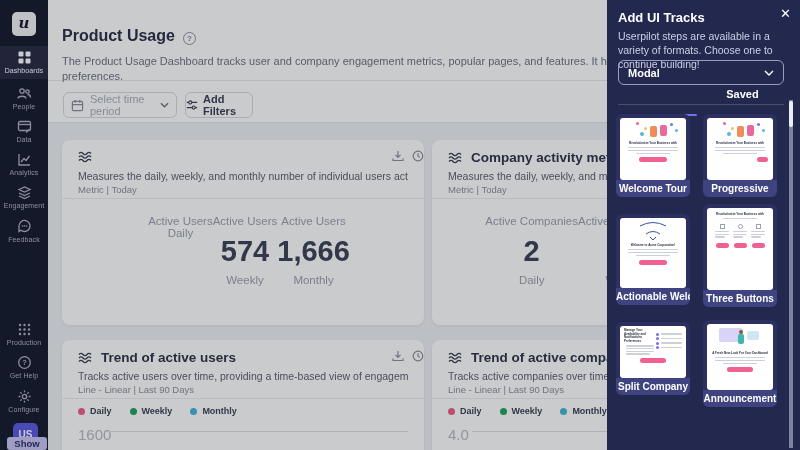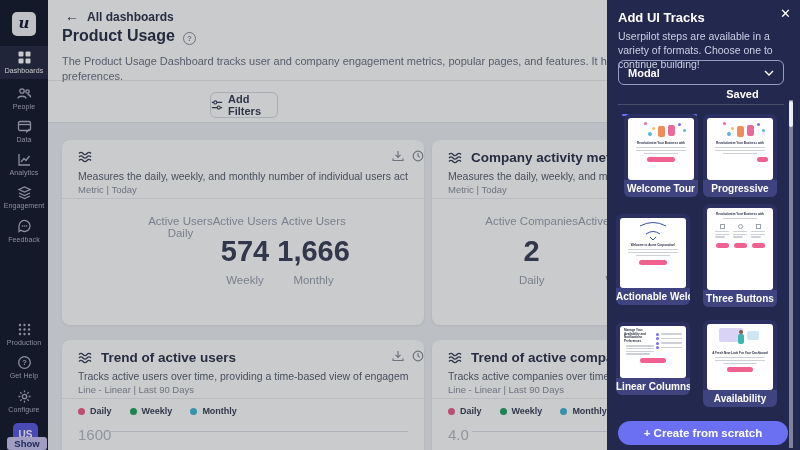--- a/index.html
+++ b/index.html
@@ -35,21 +35,21 @@
   .page-title { left:14px; top:27px; font-size:16px; font-weight:bold; color:#2b3147; }
   .help-circle { left:135px; top:32px; width:13px; height:13px; border:1.3px solid #8b909c; border-radius:50%;
                  color:#8b909c; font-size:8px; font-weight:bold; text-align:center; line-height:11px; }
   .page-desc { left:14px; top:54px; width:600px; font-size:11px; color:#6d7280; line-height:15px; white-space:nowrap; overflow:hidden; }
 
   .tp-select { left:15px; top:92px; width:114px; height:26px; background:#fff; border:1px solid #d6d9df;
                border-radius:6px; display:flex; align-items:center; padding:0 7px; }
   .tp-select .ph { color:#a9aeb9; font-size:11px; margin-left:6px; flex:1; }
   .btn-filters { left:137px; top:92px; width:68px; height:26px; background:#fff; border:1px solid #d6d9df;
                border-radius:6px; display:flex; align-items:center; justify-content:center; gap:5px;
-               font-size:11px; font-weight:bold; color:#3b4154;margin-left:25px; }
+               font-size:11px; font-weight:bold; color:#3b4154; }
 
   .card { background:#ffffff; border-radius:8px; box-shadow:0 1px 3px rgba(40,45,60,0.08); overflow:hidden; }
   #card-ua { left:14px; top:140px; width:362px; height:185px; }
   #card-ca { left:384px; top:140px; width:358px; height:185px; }
   #card-tu { left:14px; top:340px; width:362px; height:160px; }
   #card-tc { left:384px; top:340px; width:358px; height:160px; }
   .card-head { left:16px; top:10px; display:flex; align-items:center; gap:8px; }
   .card-title { font-size:13.5px; font-weight:bold; color:#2f3548; }
   .card-desc { left:16px; top:30px; width:330px; font-size:10.5px; color:#5b6170; white-space:nowrap; overflow:hidden; }
   .card-meta { left:16px; top:44px; font-size:9.5px; color:#8a8f9c; }
@@ -212,32 +212,43 @@
     </div>
   </nav>
 
   <div class="avatar abs">US</div>
   <div class="tooltip-show abs">Show</div>
 
   <main id="main" class="abs">
     <div id="topband" class="abs"></div>
     <div id="hdr-divider" class="abs"></div>
 
-    <div class="back-row abs">
-      <span class="back-arrow">←</span><span>All dashboards</span>
-    </div>
 
     <h1 class="page-title abs">Product Usage</h1>
     <div class="help-circle abs">?</div>
 
     <p class="page-desc abs">
       <span>The Product Usage Dashboard tracks user and company engagement metrics, popular pages, and features. It highlights trends, user stickiness, top inte</span><br>
       <span>preferences.</span>
     </p>
 
+    <div class="tp-select abs">
+      <span>
+        <svg width="13" height="13" viewBox="0 0 14 14" style="stroke:#8a8f9c; fill:none; stroke-width:1.3;">
+          <rect x="1.5" y="2.5" width="11" height="10" rx="1.5"></rect>
+            <path d="M4.5,1 V4 M9.5,1 V4 M1.5,6 H12.5"></path>
+        </svg>
+      </span>
+      <span class="ph">Select time period</span>
+      <span>
+        <svg width="9" height="6" viewBox="0 0 10 6" style="stroke:#6b7280; fill:none; stroke-width:1.4;">
+            <path d="M1,1 L5,5 L9,1"></path>
+          </svg>
+      </span>
+    </div>
 
     <div class="btn-filters abs">
       <span>
         <svg width="12" height="12" viewBox="0 0 14 14" style="stroke:#3b4154; fill:none; stroke-width:1.3;">
           <path d="M1,4 H13 M1,10 H13"></path>
             <circle cx="5" cy="4" r="1.8" fill="#fff"></circle>
             <circle cx="9" cy="10" r="1.8" fill="#fff"></circle>
         </svg>
       </span>
       <span>Add Filters</span>
@@ -412,21 +423,21 @@
             <path d="M1,1 L5,5 L9,1"></path>
           </svg>
       </span>
     </div>
 
     <div class="pn-tabs abs">
       <div class="pn-tab active">Default</div>
       <div class="pn-tab">Saved</div>
     </div>
 
-    <div class="pat-card abs" style="left:9px; top:114px;margin-left:8px;">
+    <div class="pat-card abs" style="left:9px; top:114px;">
       <div class="pv" style="height:62px;">
         <div style="position:relative; height:22px;">
           <span class="dot" style="width:3px;height:3px;background:#e96a9a;left:16px;top:4px;"></span>
           <span class="dot" style="width:3px;height:3px;background:#f5c25c;left:24px;top:9px;"></span>
           <span class="dot" style="width:4px;height:4px;background:#56b8d8;left:20px;top:14px;"></span>
           <span class="dot" style="width:7px;height:11px;background:#f08c5a;border-radius:2px;left:30px;top:8px;"></span>
           <span class="dot" style="width:7px;height:11px;background:#e96a9a;border-radius:2px;left:40px;top:7px;"></span>
           <span class="dot" style="width:3px;height:3px;background:#7a6ff0;left:50px;top:5px;"></span>
           <span class="dot" style="width:3px;height:3px;background:#56b8d8;left:55px;top:11px;"></span>
         </div>
@@ -534,39 +545,38 @@
                 <span class="tl" style="flex:1;margin:0;"></span>
               </div>
             <div style="display:flex;align-items:center;gap:2px;margin:1.5px 0;">
                 <span style="width:3px;height:3px;border-radius:50%;background:#7a6ff0;"></span>
                 <span class="tl" style="flex:1;margin:0;"></span>
               </div>
           </div>
         </div>
         <div class="pinkbtn" style="width:26px; margin:2px auto 0;"></div>
       </div>
-      <div class="pat-label">Linear Columns</div>
+      <div class="pat-label">Split Company</div>
     </div>
 
     <div class="pat-card abs" style="left:96px; top:320px;">
       <div class="pv" style="height:66px;">
         <div style="position:relative; height:26px;">
           <span class="dot" style="width:24px;height:14px;background:#d9d4f5;border-radius:2px;left:12px;top:4px;"></span>
           <span class="dot" style="width:12px;height:9px;background:#cfe6f5;border-radius:2px;left:40px;top:7px;"></span>
           <span class="dot" style="width:4px;height:4px;background:#8a5a3c;left:32px;top:6px;"></span>
           <span class="dot" style="width:6px;height:10px;background:#3fb6ae;border-radius:2px;left:31px;top:10px;"></span>
         </div>
         <div class="pv-title">A Fresh New Look For Your Dashboard</div>
         <div class="tl"></div>
           <div class="tl"></div>
           <div class="tl short"></div>
         <div class="pinkbtn" style="width:26px; margin:3px auto 0;"></div>
       </div>
-      <div class="pat-label">Availability</div>
-    </div>
-
-    <div class="create-btn abs">+ Create from scratch</div>
+      <div class="pat-label">Announcement</div>
+    </div>
+
   </aside>
 
   <div class="pn-scroll-track abs"></div>
   <div class="pn-scroll-thumb abs"></div>
 
 </div>
 
 </body></html>

